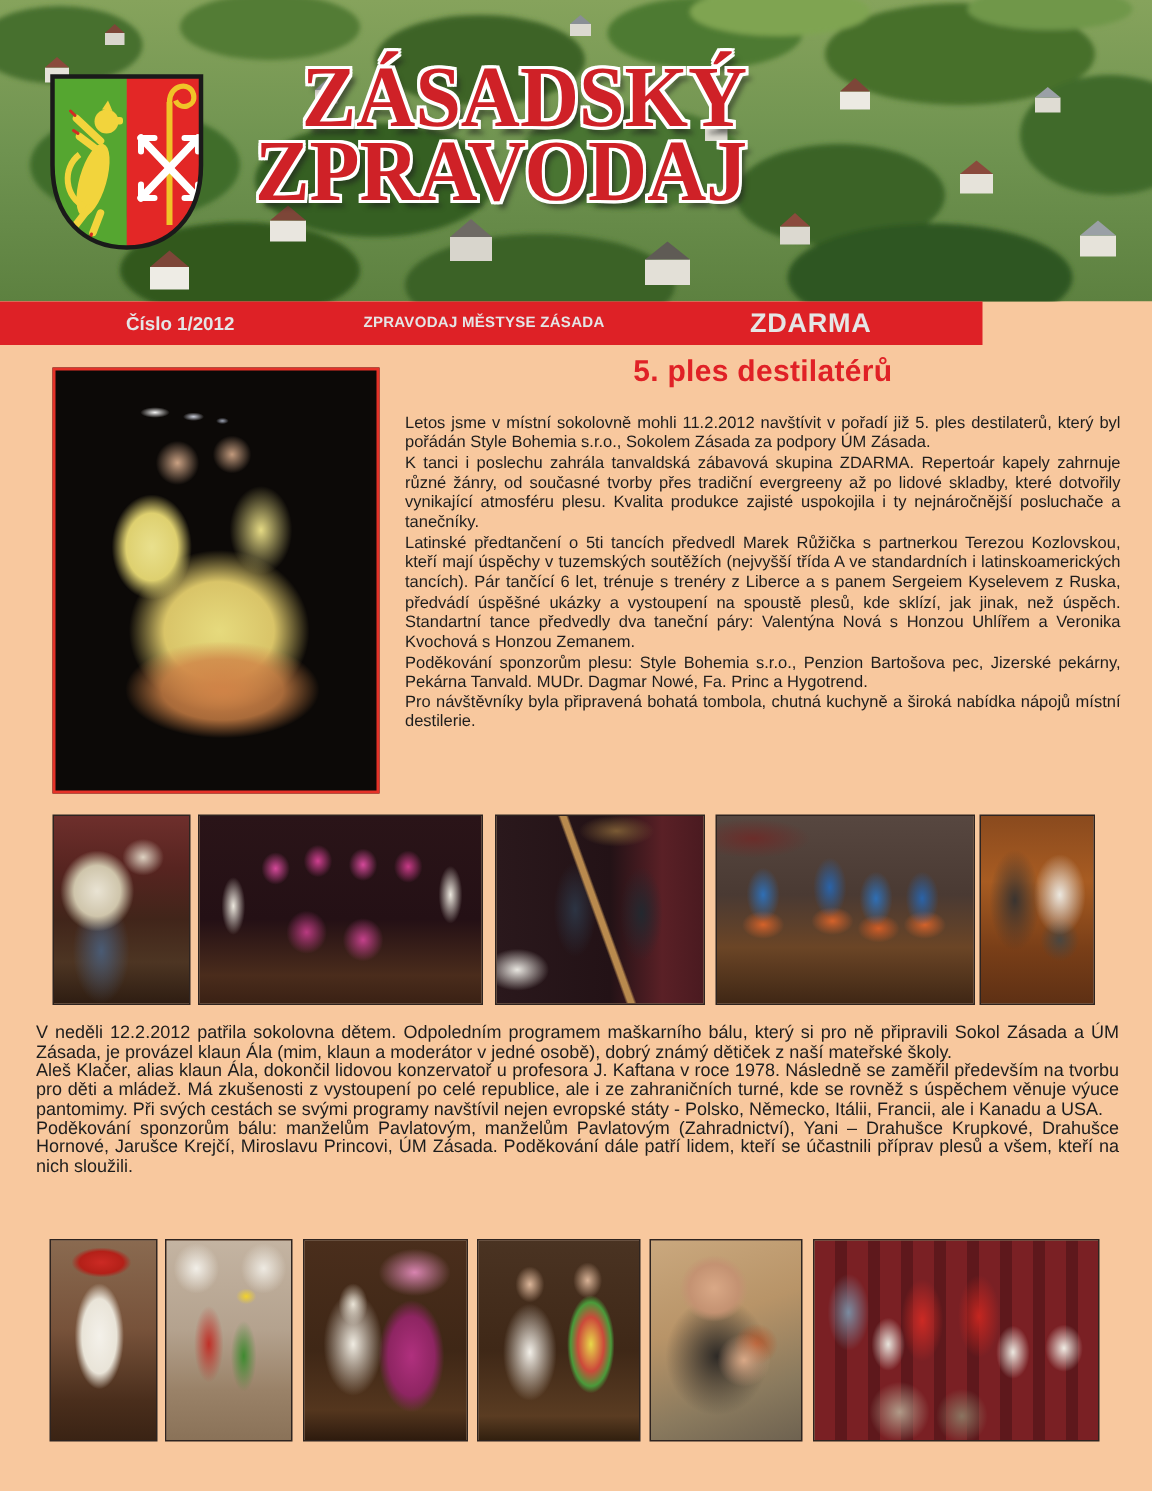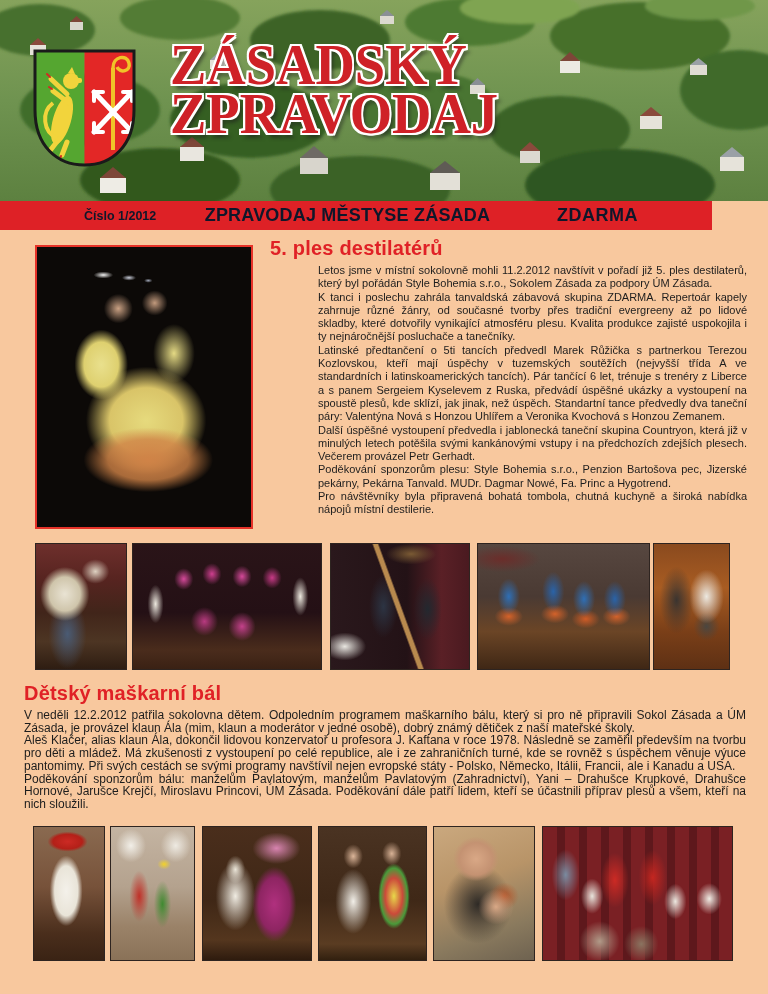--- a/index.html
+++ b/index.html
@@ -3,56 +3,56 @@
 <meta charset="utf-8">
 <style>
   html,body{margin:0;padding:0;background:#888;}
   .page{
     position:relative;width:768px;height:994px;overflow:hidden;
     background:#f8c89e;
     font-family:"Liberation Sans",sans-serif;
     margin:0 auto;
   }
   
-  .masthead{position:absolute;left:0;top:0;width:768px;height:201px;overflow:hidden;}
+  .masthead{position:absolute;left:0;top:0;width:768px;height:201px;overflow:hidden;text-align:right;}
   .masthead svg.village{position:absolute;left:0;top:0;width:100%;height:100%;display:block;}
   .coa{position:absolute;left:28px;top:46px;width:113px;height:126px;}
   .title-block{position:absolute;left:170px;top:40px;}
   .title-line{
     font-family:"Liberation Serif",serif;
     font-weight:bold;
     font-size:58px;line-height:49px;
     color:#cf2127;letter-spacing:0px;
     transform:scaleX(0.94);transform-origin:left top;
     white-space:nowrap;
     text-shadow:
       -2px -2px 0 #fff, 0 -2px 0 #fff, 2px -2px 0 #fff,
       -2px 0 0 #fff, 2px 0 0 #fff,
       -2px 2px 0 #fff, 0 2px 0 #fff, 2px 2px 0 #fff,
       4px 5px 4px rgba(30,30,30,.55);
   }
   
   .infobar{
-    position:absolute;left:0;top:201px;width:712px;height:29px;
-    background:#de2126;color:#0f172a;
+    position:absolute;left:0;top:201px;width:655px;height:29px;
+    background:#de2126;color:#e5e5e5;
   }
   .infobar span{position:absolute;top:0;height:29px;display:flex;align-items:center;font-weight:bold;}
   .issue{left:84px;font-size:12.5px;}
-  .subtitle{left:50%;transform:translateX(-53%);font-size:18px;letter-spacing:.2px;}
+  .subtitle{left:50%;transform:translateX(-53%);font-size:10px;letter-spacing:.2px;}
   .price{right:74px;font-size:18px;letter-spacing:.5px;}
   
   h1.art{
     margin:0;color:#e02126;font-size:20px;font-weight:bold;letter-spacing:.2px;
   }
   .art-body p{
     margin:0;color:#1d1d1d;text-align:justify;text-justify:inter-word;
   }
   .article1{position:absolute;left:270px;top:237px;width:477px;}
-  .article1 h1.art{margin-bottom:4px;}
-  .article1 .art-body p{font-size:11px;line-height:13.3px;margin-left:48px;}
+  .article1 h1.art{margin-bottom:16px;text-align:center;}
+  .article1 .art-body p{font-size:11px;line-height:13.3px;}
   .article2{position:absolute;left:24px;top:682px;width:722px;}
   .article2 h1.art{margin-bottom:4px;}
   .article2 .art-body p{font-size:12px;line-height:12.7px;}
   
   .photo{position:absolute;box-sizing:border-box;}
   .photo-lead{
     left:35px;top:245px;width:218px;height:284px;
     border:2px solid #e63228;
     background:
       radial-gradient(ellipse 14px 5px at 31% 10%, rgba(255,255,255,.95), rgba(255,255,255,0) 70%),
@@ -315,34 +315,32 @@
   </div>
 
   <div class="photo photo-lead"></div>
 
   <section class="article1">
     <h1 class="art">5. ples destilatérů</h1>
     <div class="art-body">
         <p>Letos jsme v místní sokolovně mohli 11.2.2012 navštívit v pořadí již 5. ples destilaterů, který byl pořádán Style Bohemia s.r.o., Sokolem Zásada za podpory ÚM Zásada.</p>
         <p>K tanci i poslechu zahrála tanvaldská zábavová skupina ZDARMA. Repertoár kapely zahrnuje různé žánry, od současné tvorby přes tradiční evergreeny až po lidové skladby, které dotvořily vynikající atmosféru plesu. Kvalita produkce zajisté uspokojila i ty nejnáročnější posluchače a tanečníky.</p>
         <p>Latinské předtančení o 5ti tancích předvedl Marek Růžička s partnerkou Terezou Kozlovskou, kteří mají úspěchy v tuzemských soutěžích (nejvyšší třída A ve standardních i latinskoamerických tancích). Pár tančící 6 let, trénuje s trenéry z Liberce a s panem Sergeiem Kyselevem z Ruska, předvádí úspěšné ukázky a vystoupení na spoustě plesů, kde sklízí, jak jinak, než úspěch. Standartní tance předvedly dva taneční páry: Valentýna Nová s Honzou Uhlířem a Veronika Kvochová s Honzou Zemanem.</p>
-        <p>Další úspěšné vystoupení předvedla i jablonecká taneční skupina Countryon, která již v minulých letech potěšila svými kankánovými vstupy i na předchozích zdejších plesech. Večerem provázel Petr Gerhadt.</p>
         <p>Poděkování sponzorům plesu: Style Bohemia s.r.o., Penzion Bartošova pec, Jizerské pekárny, Pekárna Tanvald. MUDr. Dagmar Nowé, Fa. Princ a Hygotrend.</p>
         <p>Pro návštěvníky byla připravená bohatá tombola, chutná kuchyně a široká nabídka nápojů místní destilerie.</p>
       </div>
   </section>
 
   <div class="photo row1 p-band"></div>
   <div class="photo row1 p-cancan"></div>
   <div class="photo row1 p-broom"></div>
   <div class="photo row1 p-folk"></div>
   <div class="photo row1 p-women"></div>
 
   <section class="article2">
-    <h1 class="art">Dětský maškarní bál</h1>
     <div class="art-body">
         <p>V neděli 12.2.2012 patřila sokolovna dětem. Odpoledním programem maškarního bálu, který si pro ně připravili Sokol Zásada a ÚM Zásada, je provázel klaun Ála (mim, klaun a moderátor v jedné osobě), dobrý známý dětiček z naší mateřské školy.</p>
         <p>Aleš Klačer, alias klaun Ála, dokončil lidovou konzervatoř u profesora J. Kaftana v roce 1978. Následně se zaměřil především na tvorbu pro děti a mládež. Má zkušenosti z vystoupení po celé republice, ale i ze zahraničních turné, kde se rovněž s úspěchem věnuje výuce pantomimy. Při svých cestách se svými programy navštívil nejen evropské státy - Polsko, Německo, Itálii, Francii, ale i Kanadu a USA.</p>
         <p>Poděkování sponzorům bálu: manželům Pavlatovým, manželům Pavlatovým (Zahradnictví), Yani – Drahušce Krupkové, Drahušce Hornové, Jarušce Krejčí, Miroslavu Princovi, ÚM Zásada. Poděkování dále patří lidem, kteří se účastnili příprav plesů a všem, kteří na nich sloužili.</p>
       </div>
   </section>
 
   <div class="photo row2 c1"></div>
   <div class="photo row2 c2"></div>
   <div class="photo row2 c3"></div>

